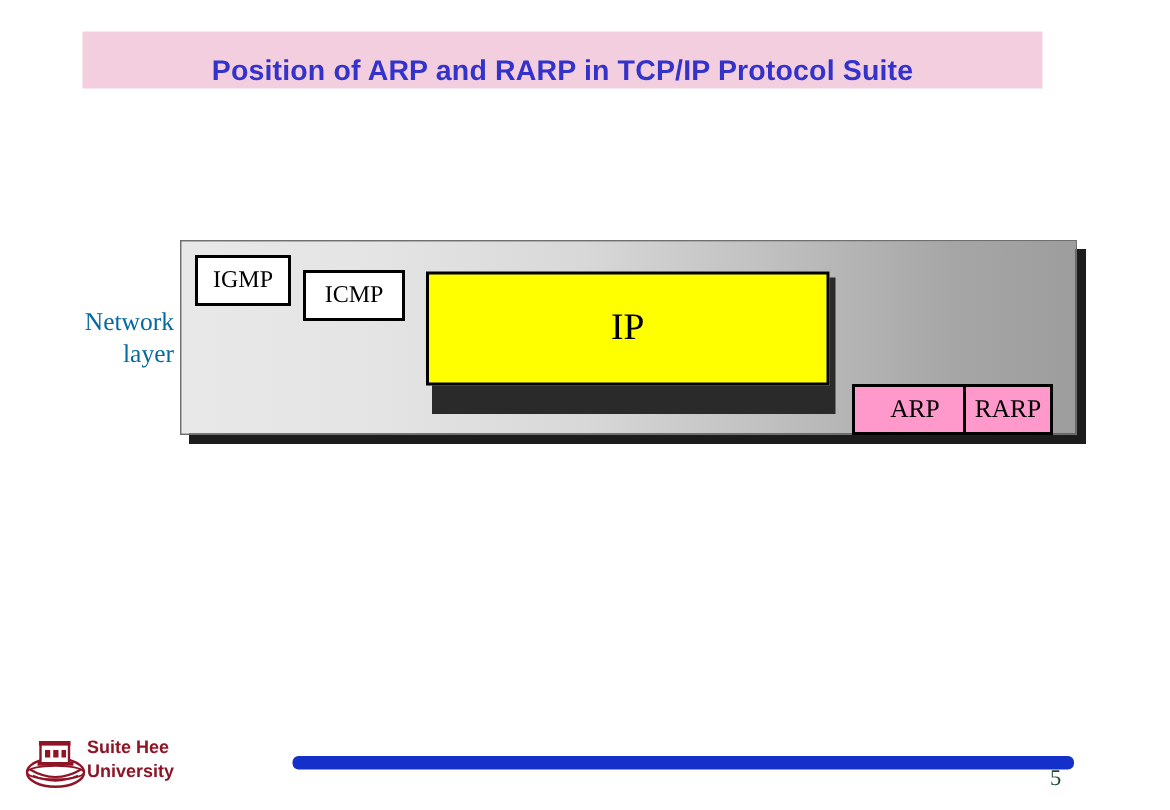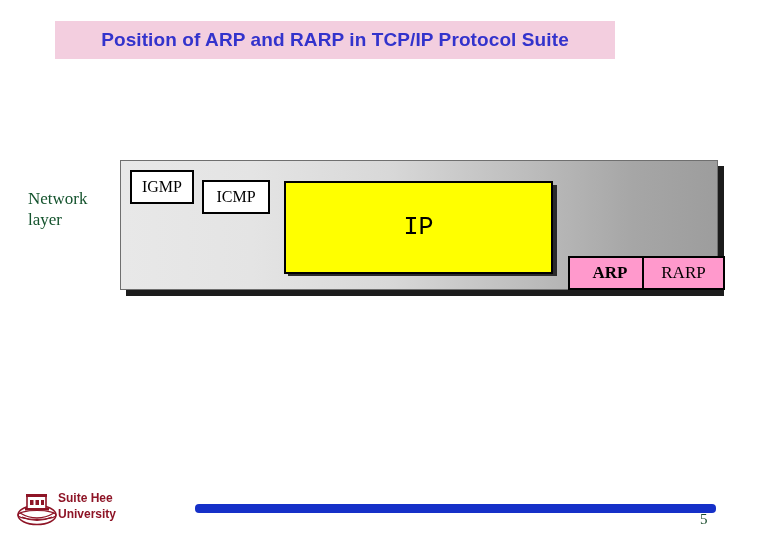--- a/index.html
+++ b/index.html
@@ -13,25 +13,25 @@
     position: relative;
     overflow: hidden;
     font-family: "Liberation Sans", sans-serif;
   }
 
   
   #title-band {
     position: absolute;
     left: 55px;
     top: 21px;
-    width: 560px;
+    width: 640px;
     height: 38px;
     background: #f3cedf;
     display: flex;
-    align-items: center;
+    align-items: flex-end;
     justify-content: center;
   }
   #title-text {
     font-family: "Liberation Sans", sans-serif;
     font-size: 19px;
     font-weight: bold;
     color: #3333cc;
     letter-spacing: 0.1px;
     white-space: nowrap;
   }
@@ -42,26 +42,26 @@
     left: 0;
     top: 0;
     width: 780px;
     height: 540px;
   }
 
   
   #network-layer-label {
     position: absolute;
     left: 28px;
-    top: 188px;
+    top: 204px;
     width: 88px;
-    text-align: left;
+    text-align: right;
     font-family: "Liberation Serif", serif;
     font-size: 17px;
-    color: #14532d;
+    color: #0369a1;
     line-height: 21px;
   }
 
   
   #panel-shadow {
     position: absolute;
     left: 126px;
     top: 166px;
     width: 598px;
     height: 130px;
@@ -111,28 +111,28 @@
     top: 185px;
     width: 269px;
     height: 91px;
     background: #2a2a2a;
   }
   #box-ip {
     position: absolute;
     left: 284px;
     top: 181px;
     width: 269px;
-    height: 93px;
+    height: 76px;
     background: #ffff00;
     border: 2px solid #000000;
     box-sizing: border-box;
     display: flex;
     align-items: center;
     justify-content: center;
-    font-family: Liberation Mono, monospace;
+    font-family: Liberation Serif, serif;
     font-size: 25px;
     color: #000000;
   }
 
   
   .pink-box {
     position: absolute;
     background: #ff99cc;
     border: 2px solid #000000;
     box-sizing: border-box;
@@ -141,26 +141,25 @@
     justify-content: center;
     font-family: "Liberation Serif", serif;
     font-size: 17px;
     color: #000000;
   }
   #box-arp {
     left: 568px;
     top: 256px;
     width: 84px;
     height: 34px;
-    font-weight: bold;
   }
   #box-rarp {
     left: 642px;
     top: 256px;
-    width: 83px;
+    width: 60px;
     height: 34px;
   }
 
   
   #footer-logo {
     position: absolute;
     left: 16px;
     top: 487px;
     width: 42px;
     height: 42px;

